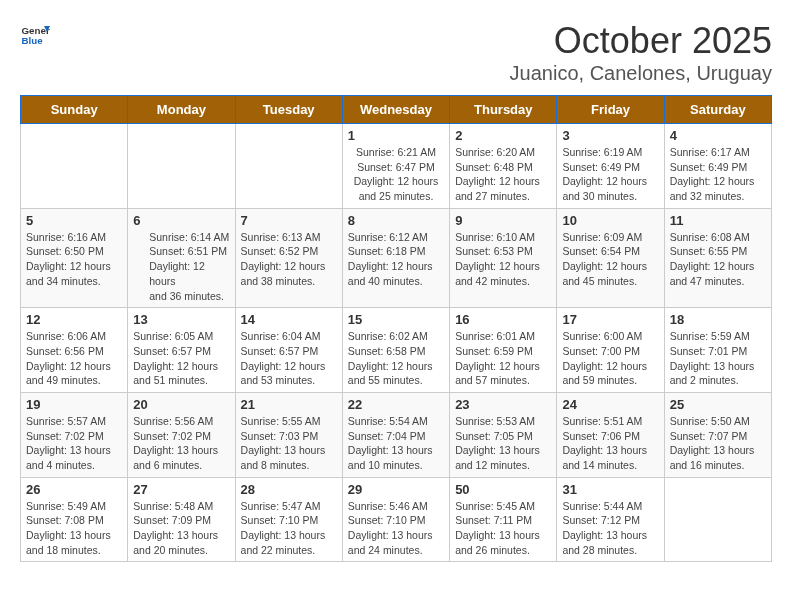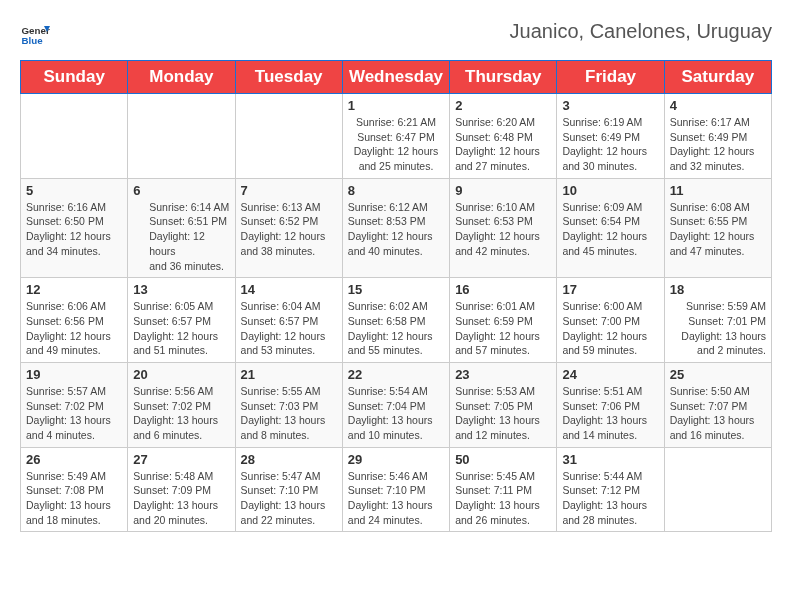--- a/index.html
+++ b/index.html
@@ -36,25 +36,25 @@
     .subtitle {
       font-size: 20px;
       color: #555;
     }
     .calendar {
       width: 100%;
       border-collapse: collapse;
       border: 1px solid #ccc;
     }
     .calendar th {
-      background-color: #ef4444;
+      background-color: #a16207;
       color: #fff;
       text-align: center;
       padding: 6px 4px;
-      font-size: 17px;
+      font-size: 13px;
       border: 1px solid #1a6fd4;
     }
     .calendar td {
       vertical-align: top;
       border: 1px solid #ccc;
       padding: 4px 5px;
       width: 107px;
       min-height: 80px;
       background: #fff;
     }
@@ -81,20 +81,21 @@
 
 <div class="header">
   <div class="logo">
     <svg class="logo-icon" viewBox="0 0 40 40" xmlns="http://www.w3.org/2000/svg">
       <text x="2" y="18" font-size="13" font-weight="bold" fill="#333">General</text>
       <text x="2" y="32" font-size="13" font-weight="bold" fill="#1565c0">Blue</text>
       <polygon points="32,8 40,8 36,16" fill="#1565c0"></polygon>
     </svg>
   </div>
   <div class="title-block">
+    <div class="month-title">October 2025</div>
     <div class="subtitle">Juanico, Canelones, Uruguay</div>
   </div>
 </div>
 
 <table class="calendar">
   <thead>
     <tr>
     <th>Sunday</th>
         <th>Monday</th>
         <th>Tuesday</th>
@@ -156,21 +157,21 @@
         <td>
           <div class="day-number">7</div>
           <div class="day-info" style="white-space: pre-line;">Sunrise: 6:13 AM
 Sunset: 6:52 PM
 Daylight: 12 hours
 and 38 minutes.</div>
         </td>
         <td>
           <div class="day-number">8</div>
           <div class="day-info" style="white-space: pre-line;">Sunrise: 6:12 AM
-Sunset: 8:53 PM
+Sunset: 6:18 PM
 Daylight: 12 hours
 and 40 minutes.</div>
         </td>
         <td>
           <div class="day-number">9</div>
           <div class="day-info" style="white-space: pre-line;">Sunrise: 6:10 AM
 Sunset: 6:53 PM
 Daylight: 12 hours
 and 42 minutes.</div>
         </td>
@@ -227,21 +228,21 @@
         </td>
         <td>
           <div class="day-number">17</div>
           <div class="day-info" style="white-space: pre-line;">Sunrise: 6:00 AM
 Sunset: 7:00 PM
 Daylight: 12 hours
 and 59 minutes.</div>
         </td>
         <td>
           <div class="day-number">18</div>
-          <div class="day-info" style="white-space: pre-line; text-align: right;">Sunrise: 5:59 AM
+          <div class="day-info" style="white-space: pre-line;">Sunrise: 5:59 AM
 Sunset: 7:01 PM
 Daylight: 13 hours
 and 2 minutes.</div>
         </td>
       </tr>
       <tr>
         <td>
           <div class="day-number">19</div>
           <div class="day-info" style="white-space: pre-line;">Sunrise: 5:57 AM
 Sunset: 7:02 PM

